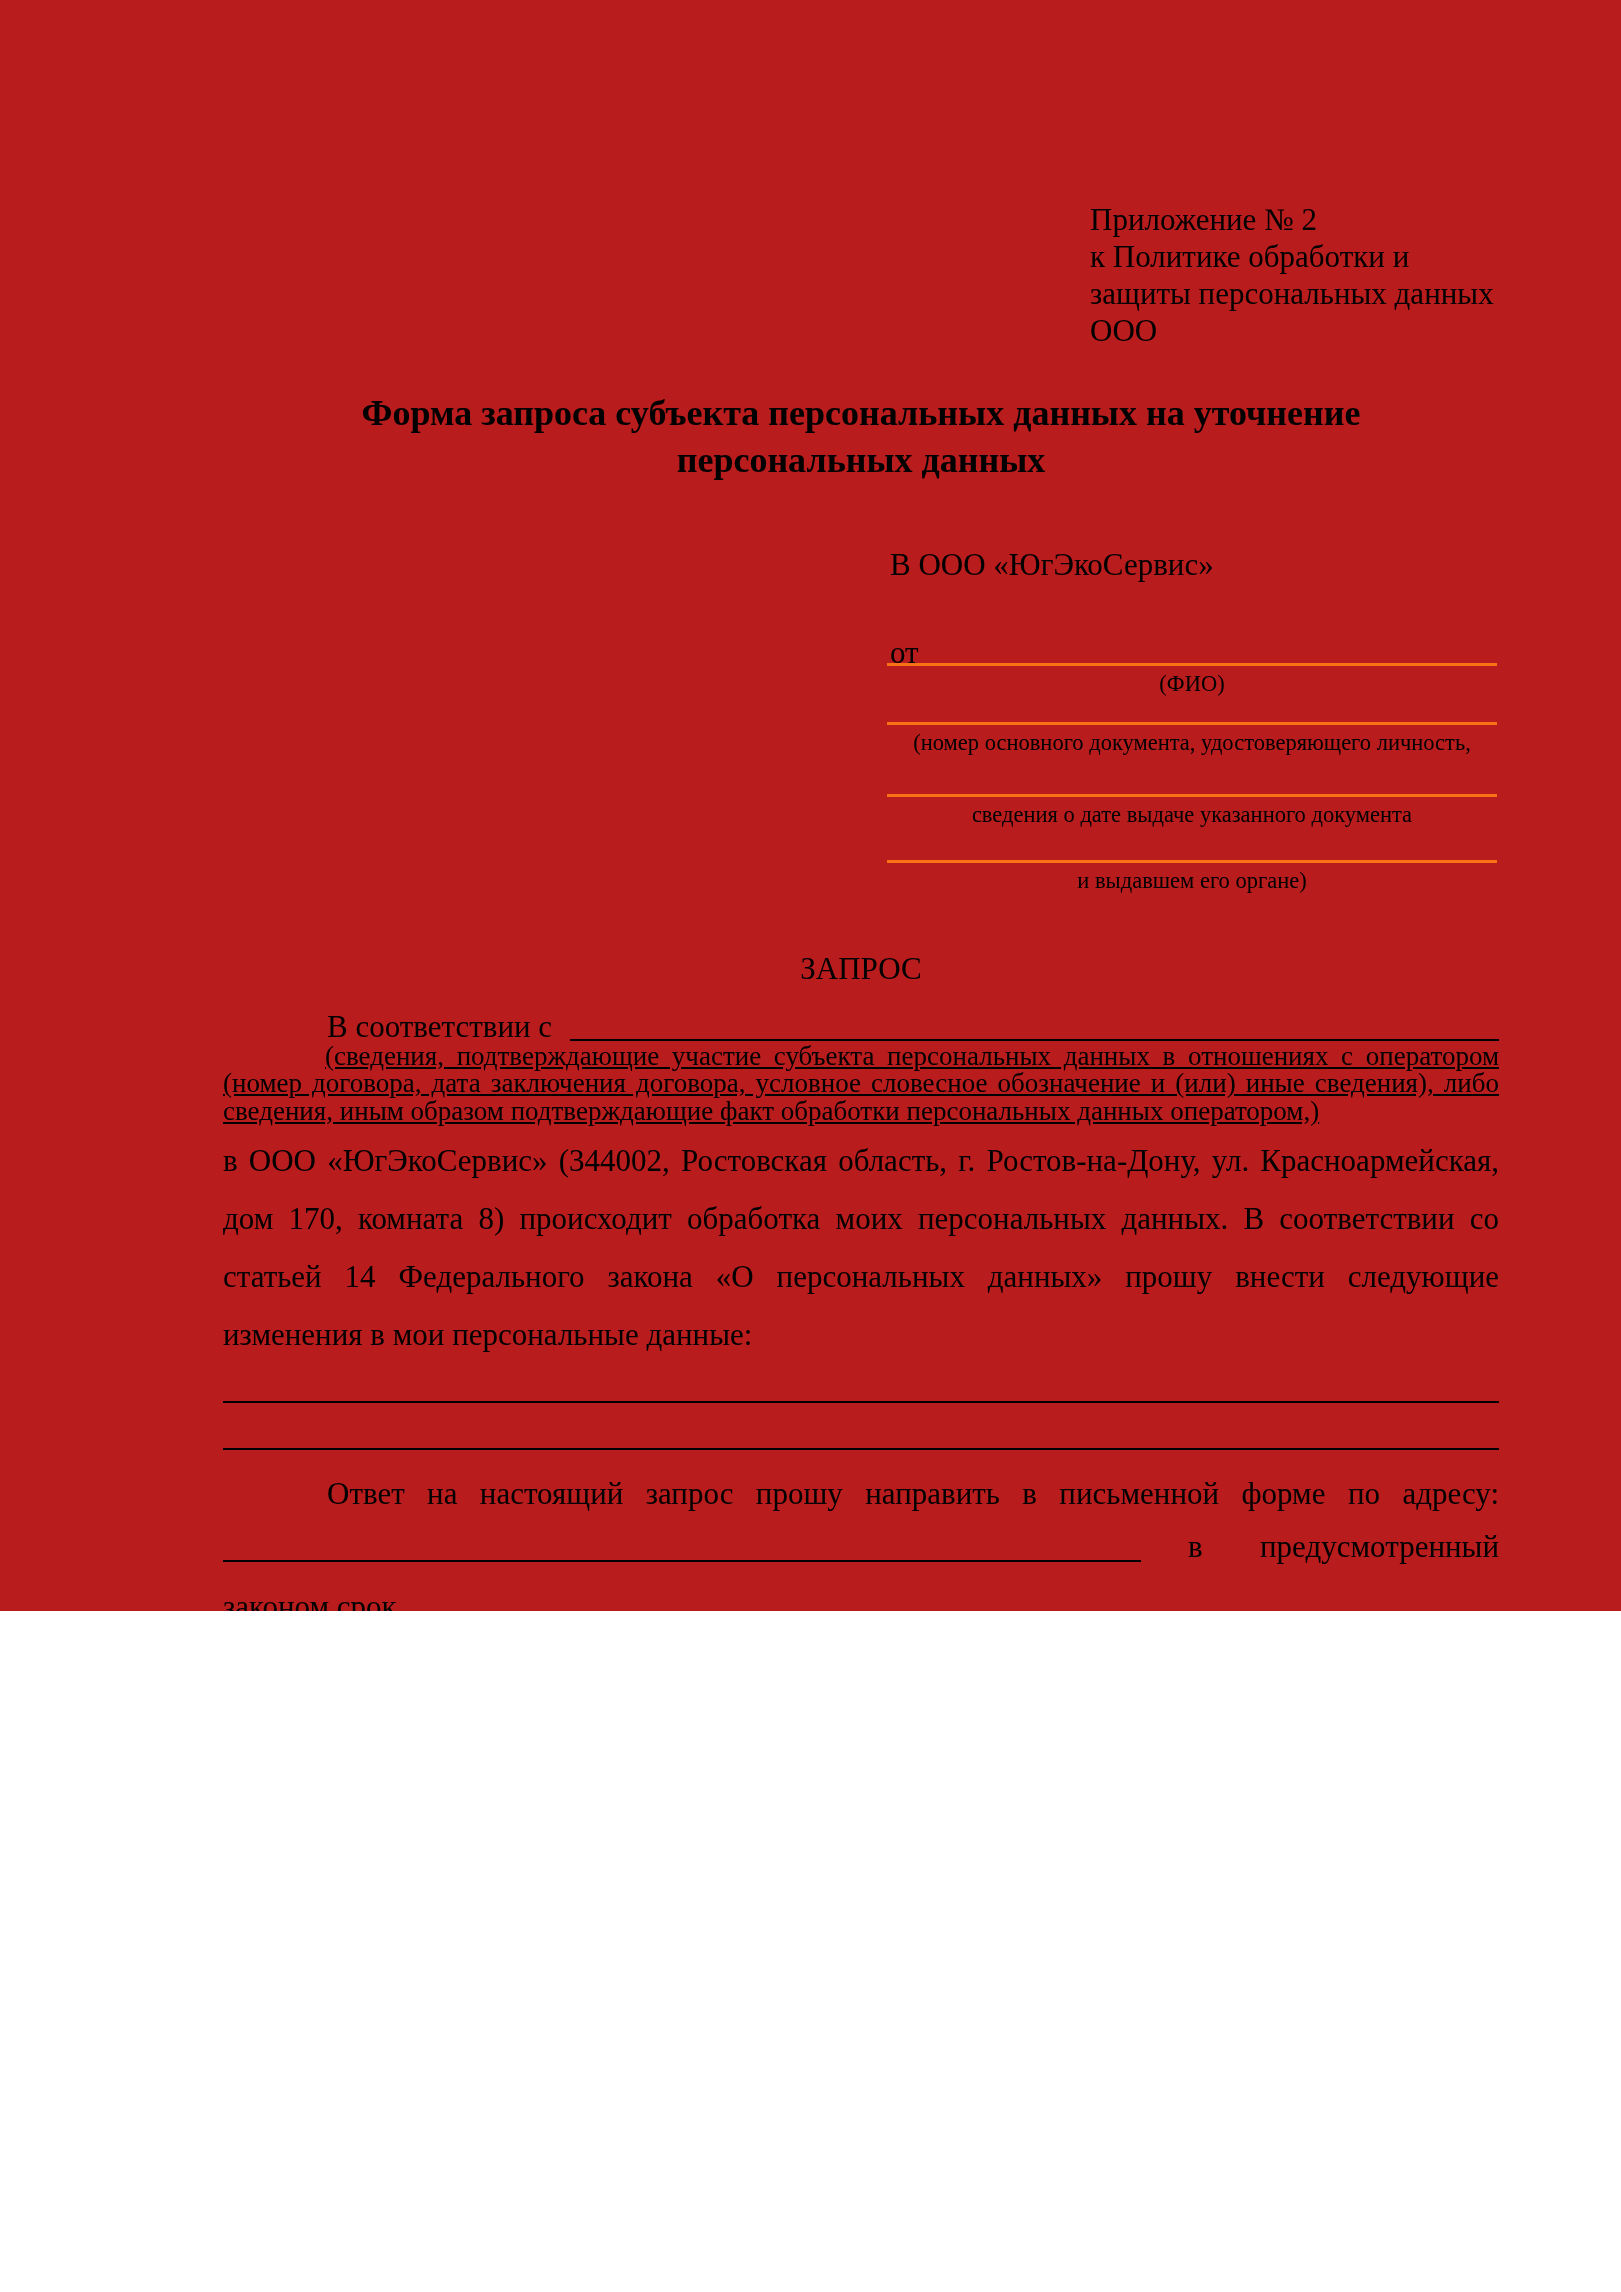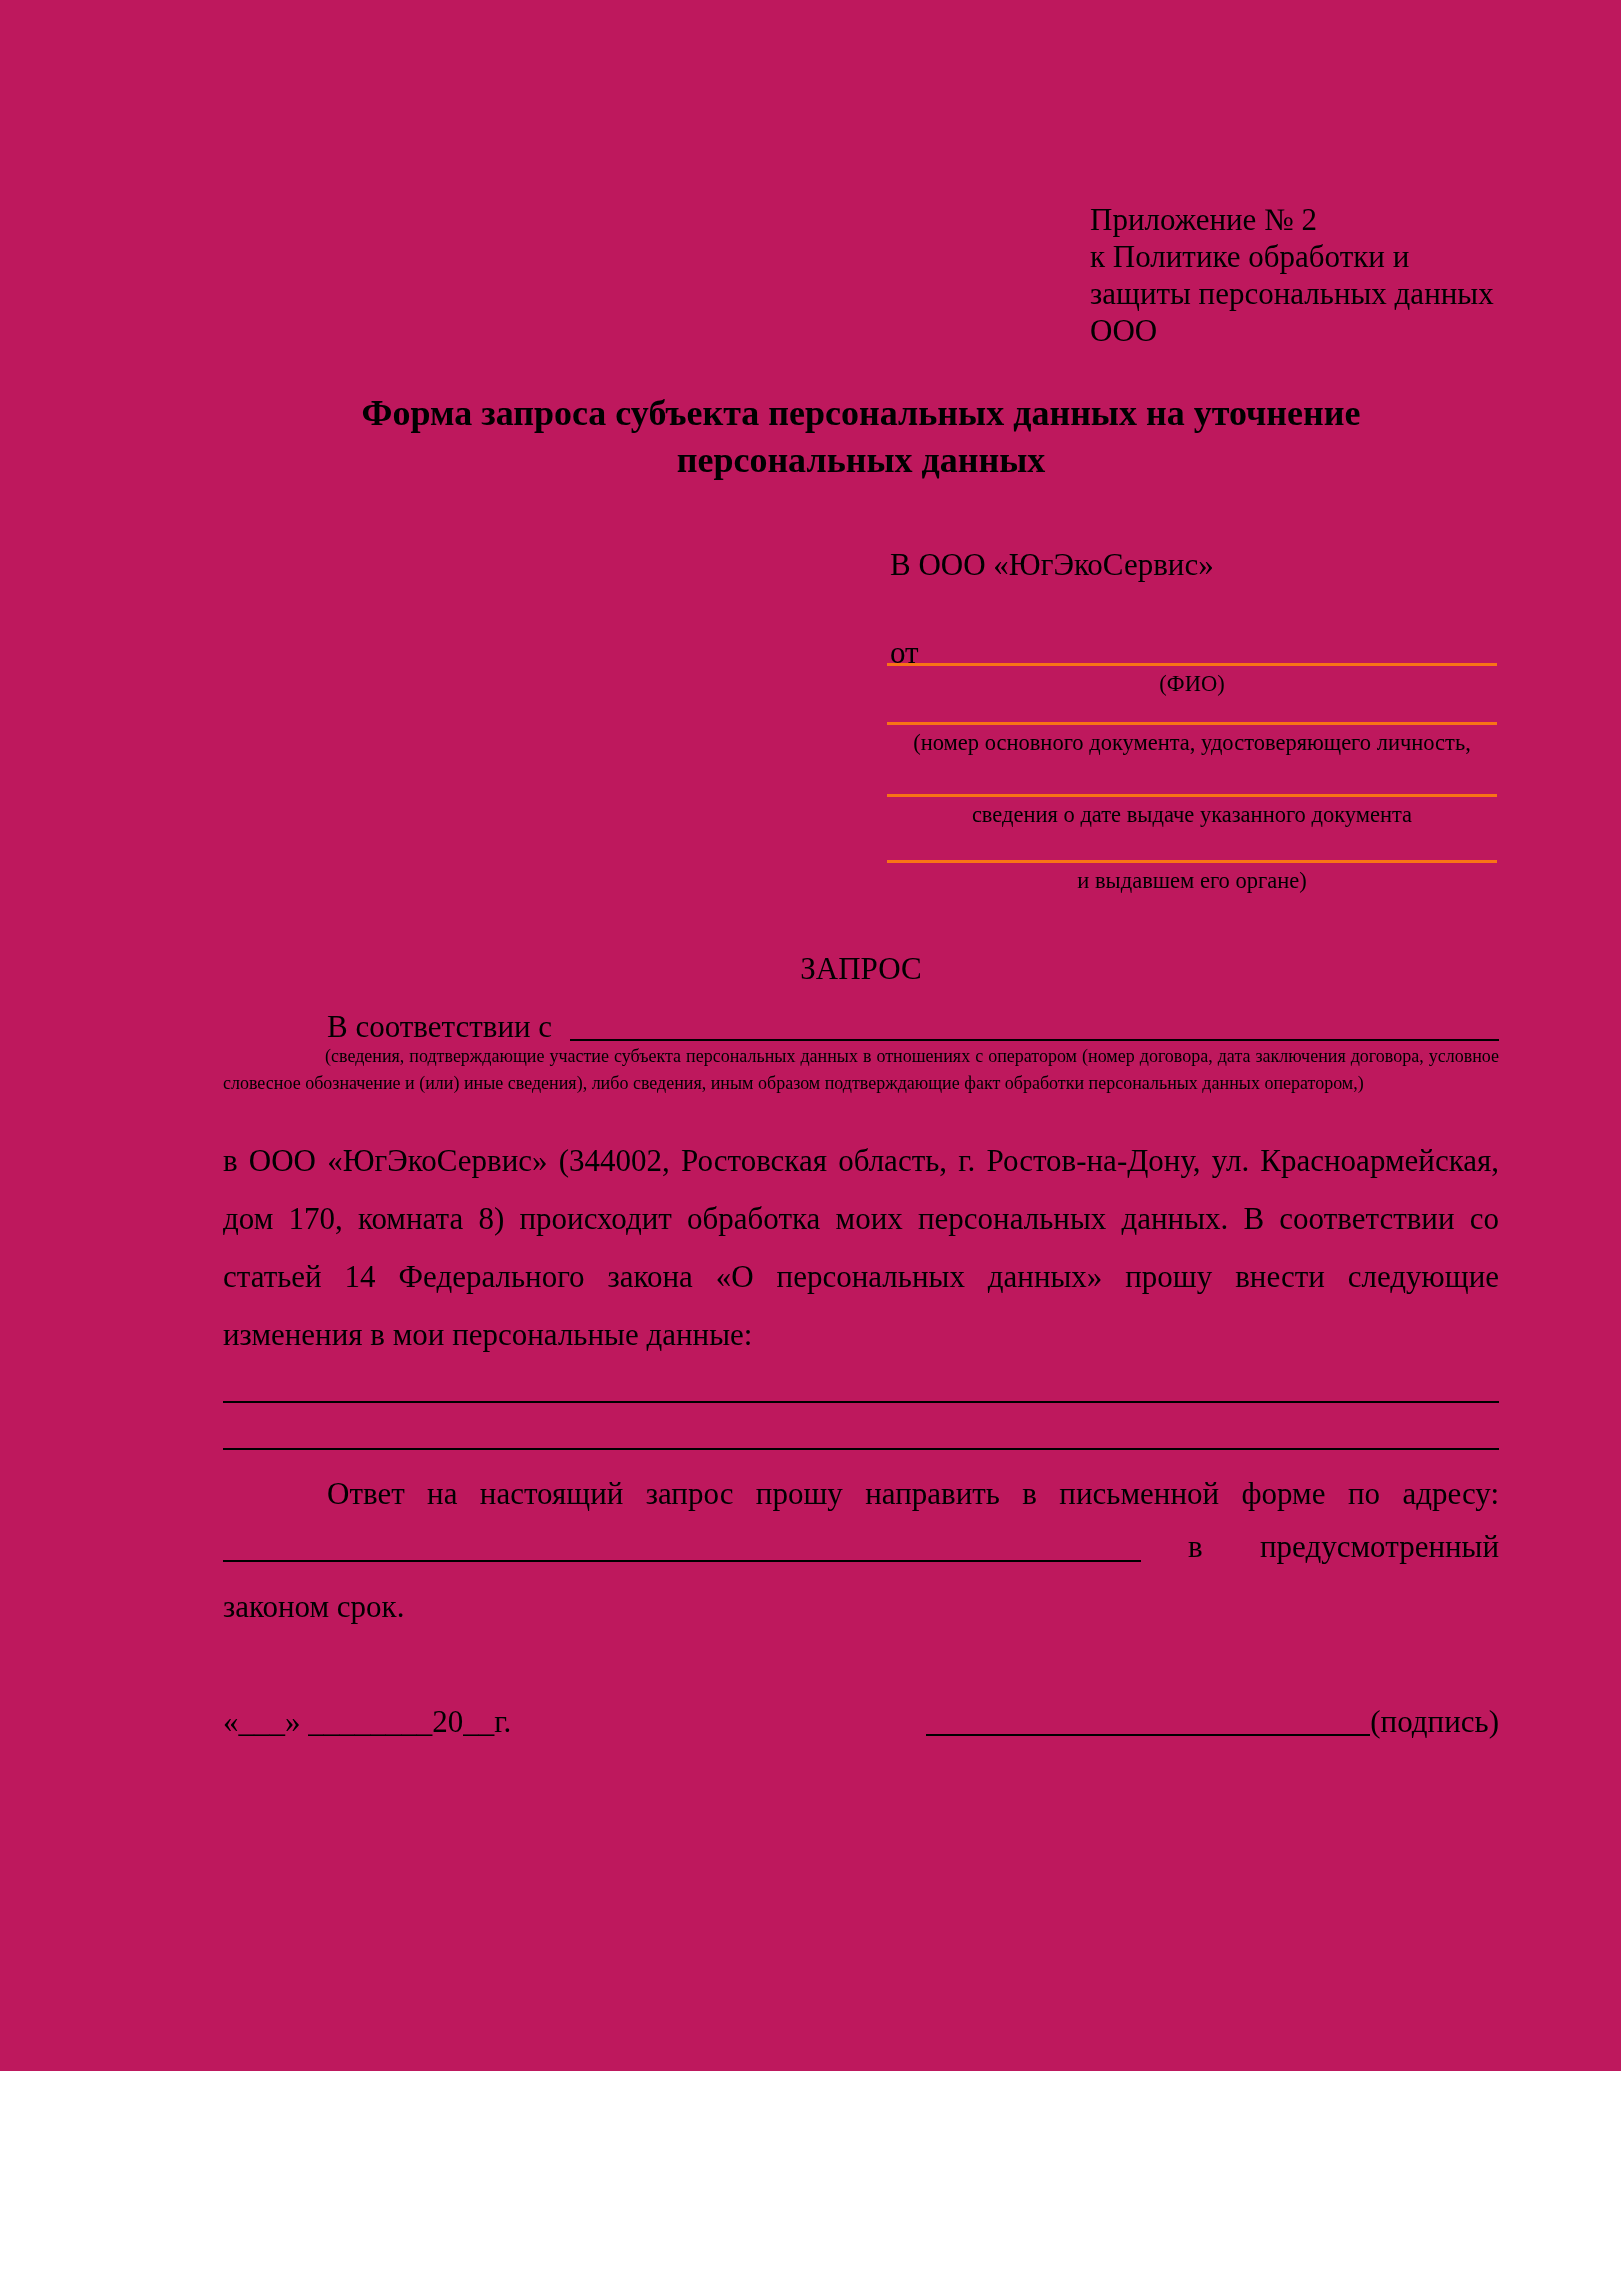--- a/index.html
+++ b/index.html
@@ -3,22 +3,22 @@
 <meta charset="utf-8">
 <style>
   html, body {
     margin: 0;
     padding: 0;
     background: #ffffff;
   }
   .page {
     position: relative;
     width: 1621px;
-    height: 2071px;
-    background: #be185d;
+    height: 1611px;
+    background: #b91c1c;
     color: #000000;
     font-family: "Liberation Serif", "DejaVu Serif", serif;
     font-size: 31px;
     overflow: hidden;
   }
   .abs { position: absolute; }
 
   
   .header-note {
     left: 1090px;
@@ -78,24 +78,25 @@
     flex: 1;
     height: 33px;
     border-bottom: 2px solid #000;
     margin-left: 9.8px;
   }
 
   .accordance-note {
     left: 223px;
     top: 1043px;
     width: 1276px;
-    font-size: 18px;
+    font-size: 27px;
     line-height: 27.4px;
     text-align: justify;
     text-indent: 102px;
+    text-decoration: underline;
   }
 
   .body-paragraph {
     left: 223px;
     top: 1132px;
     width: 1276px;
     line-height: 58px;
     text-align: justify;
   }
 

